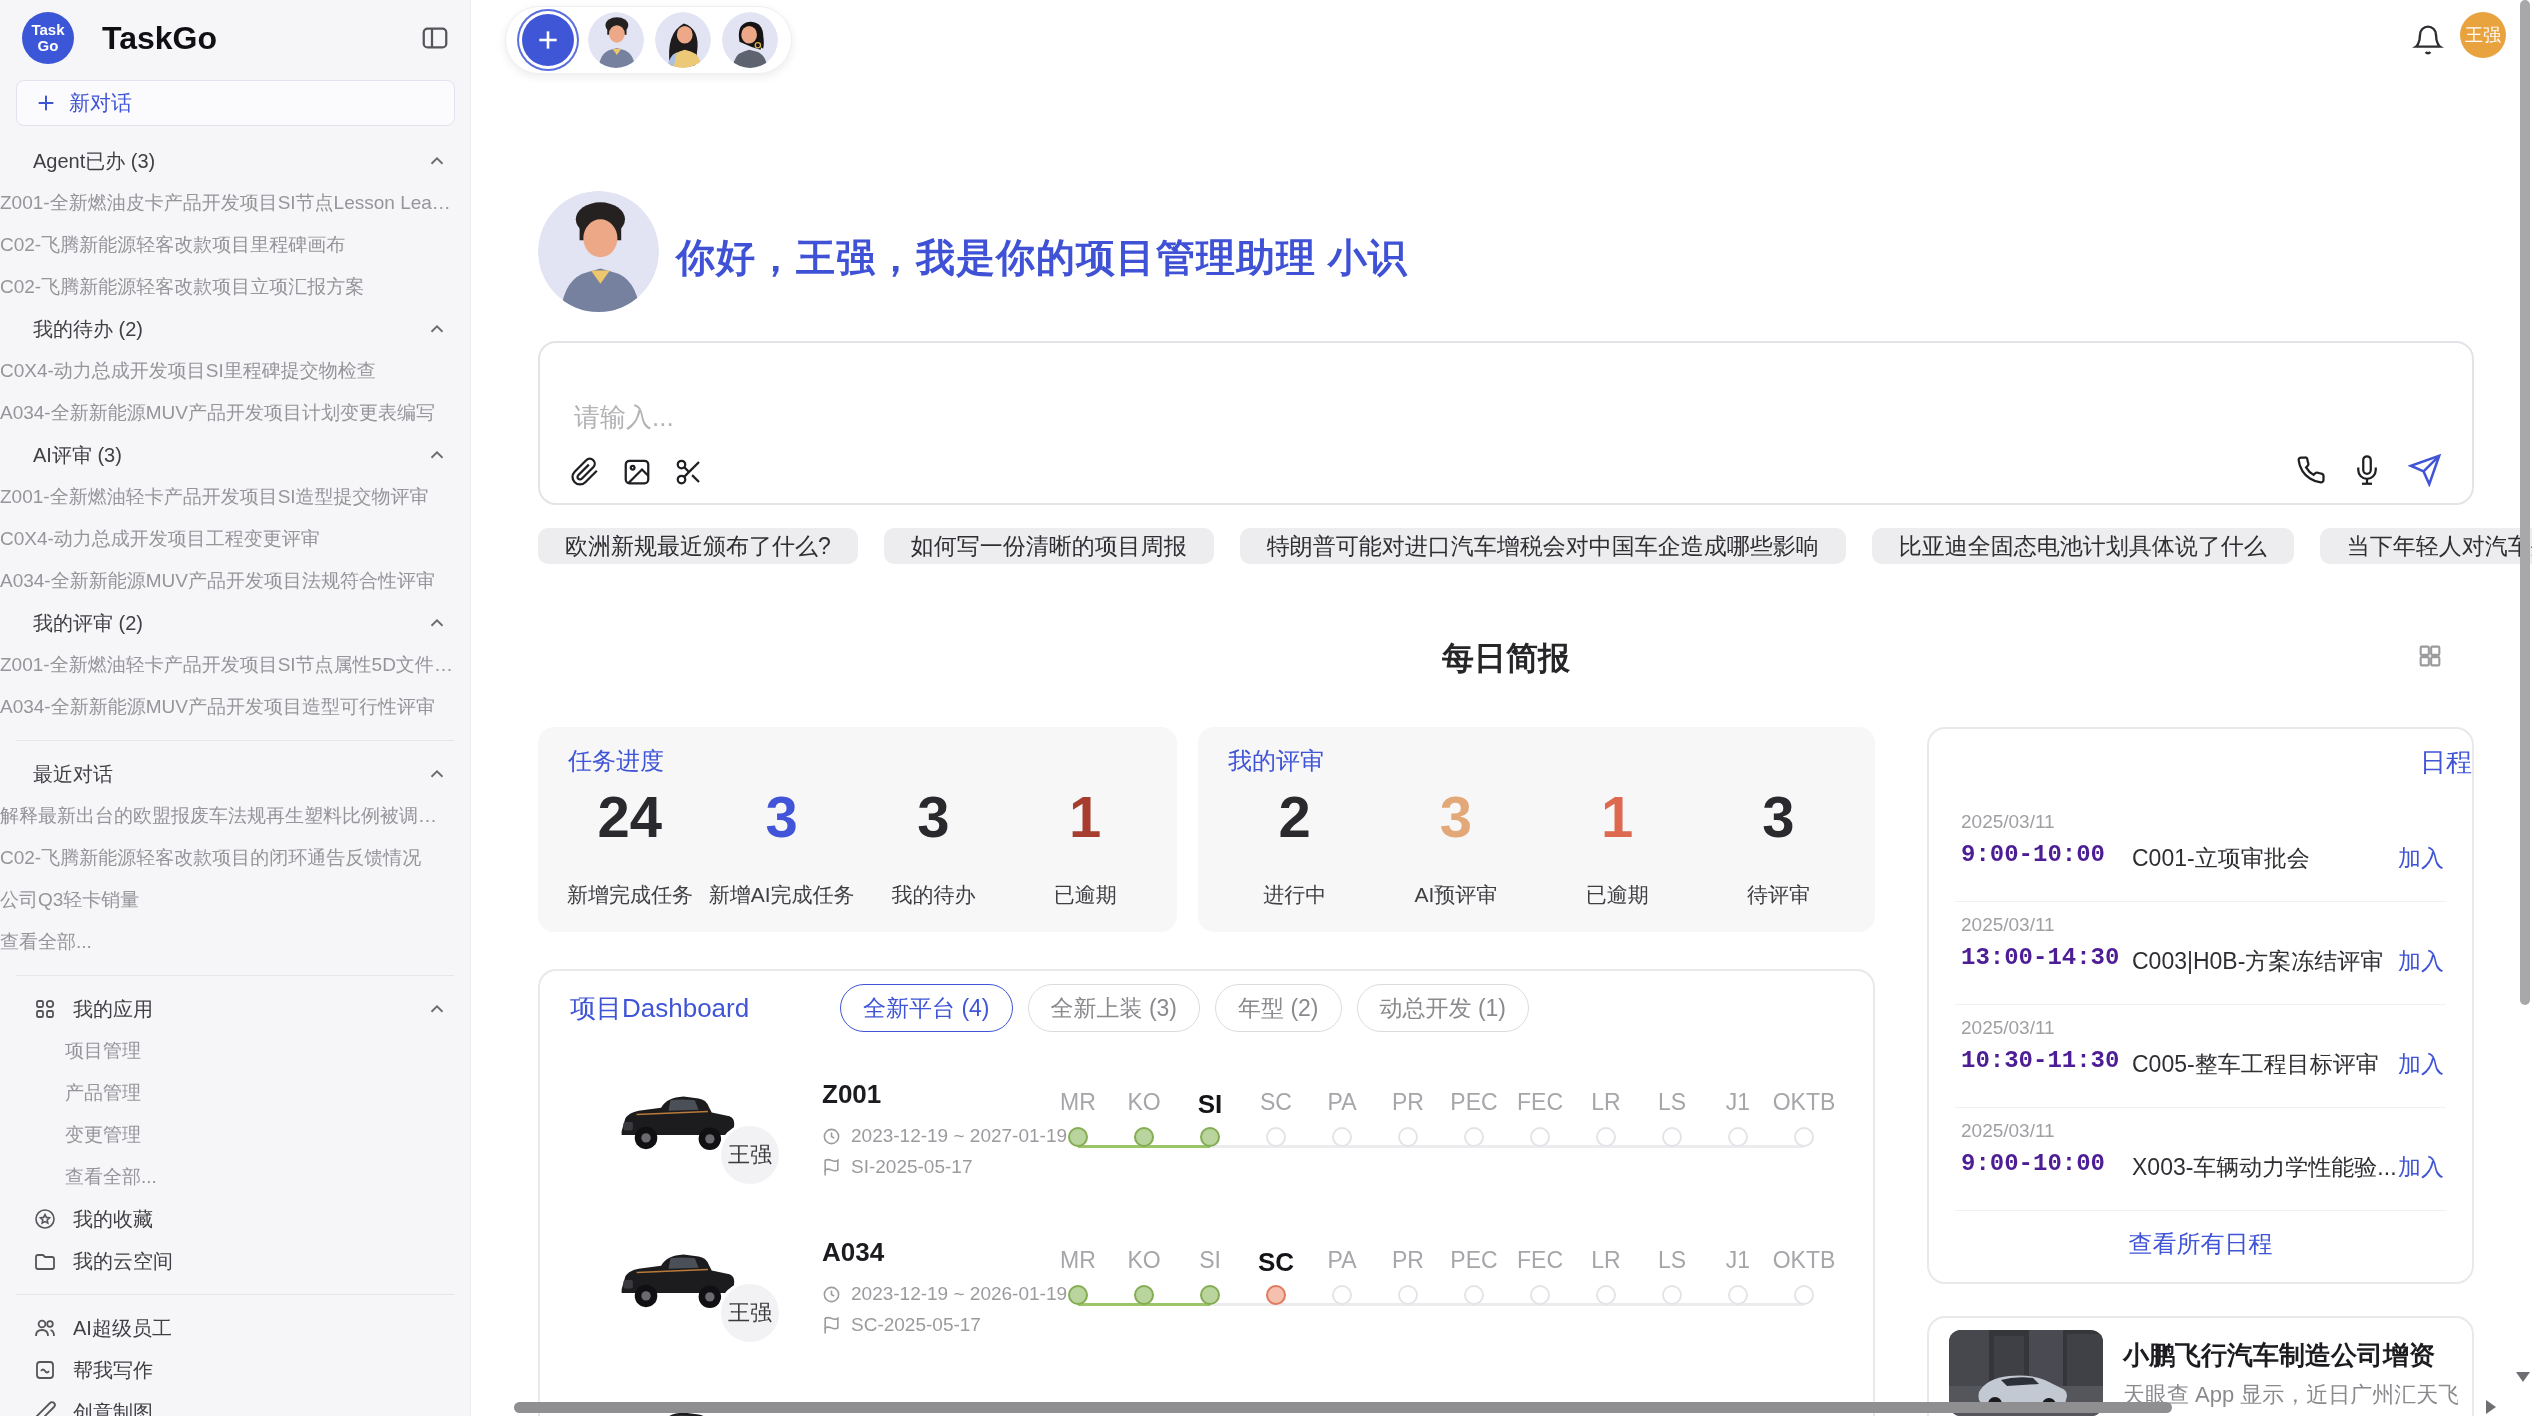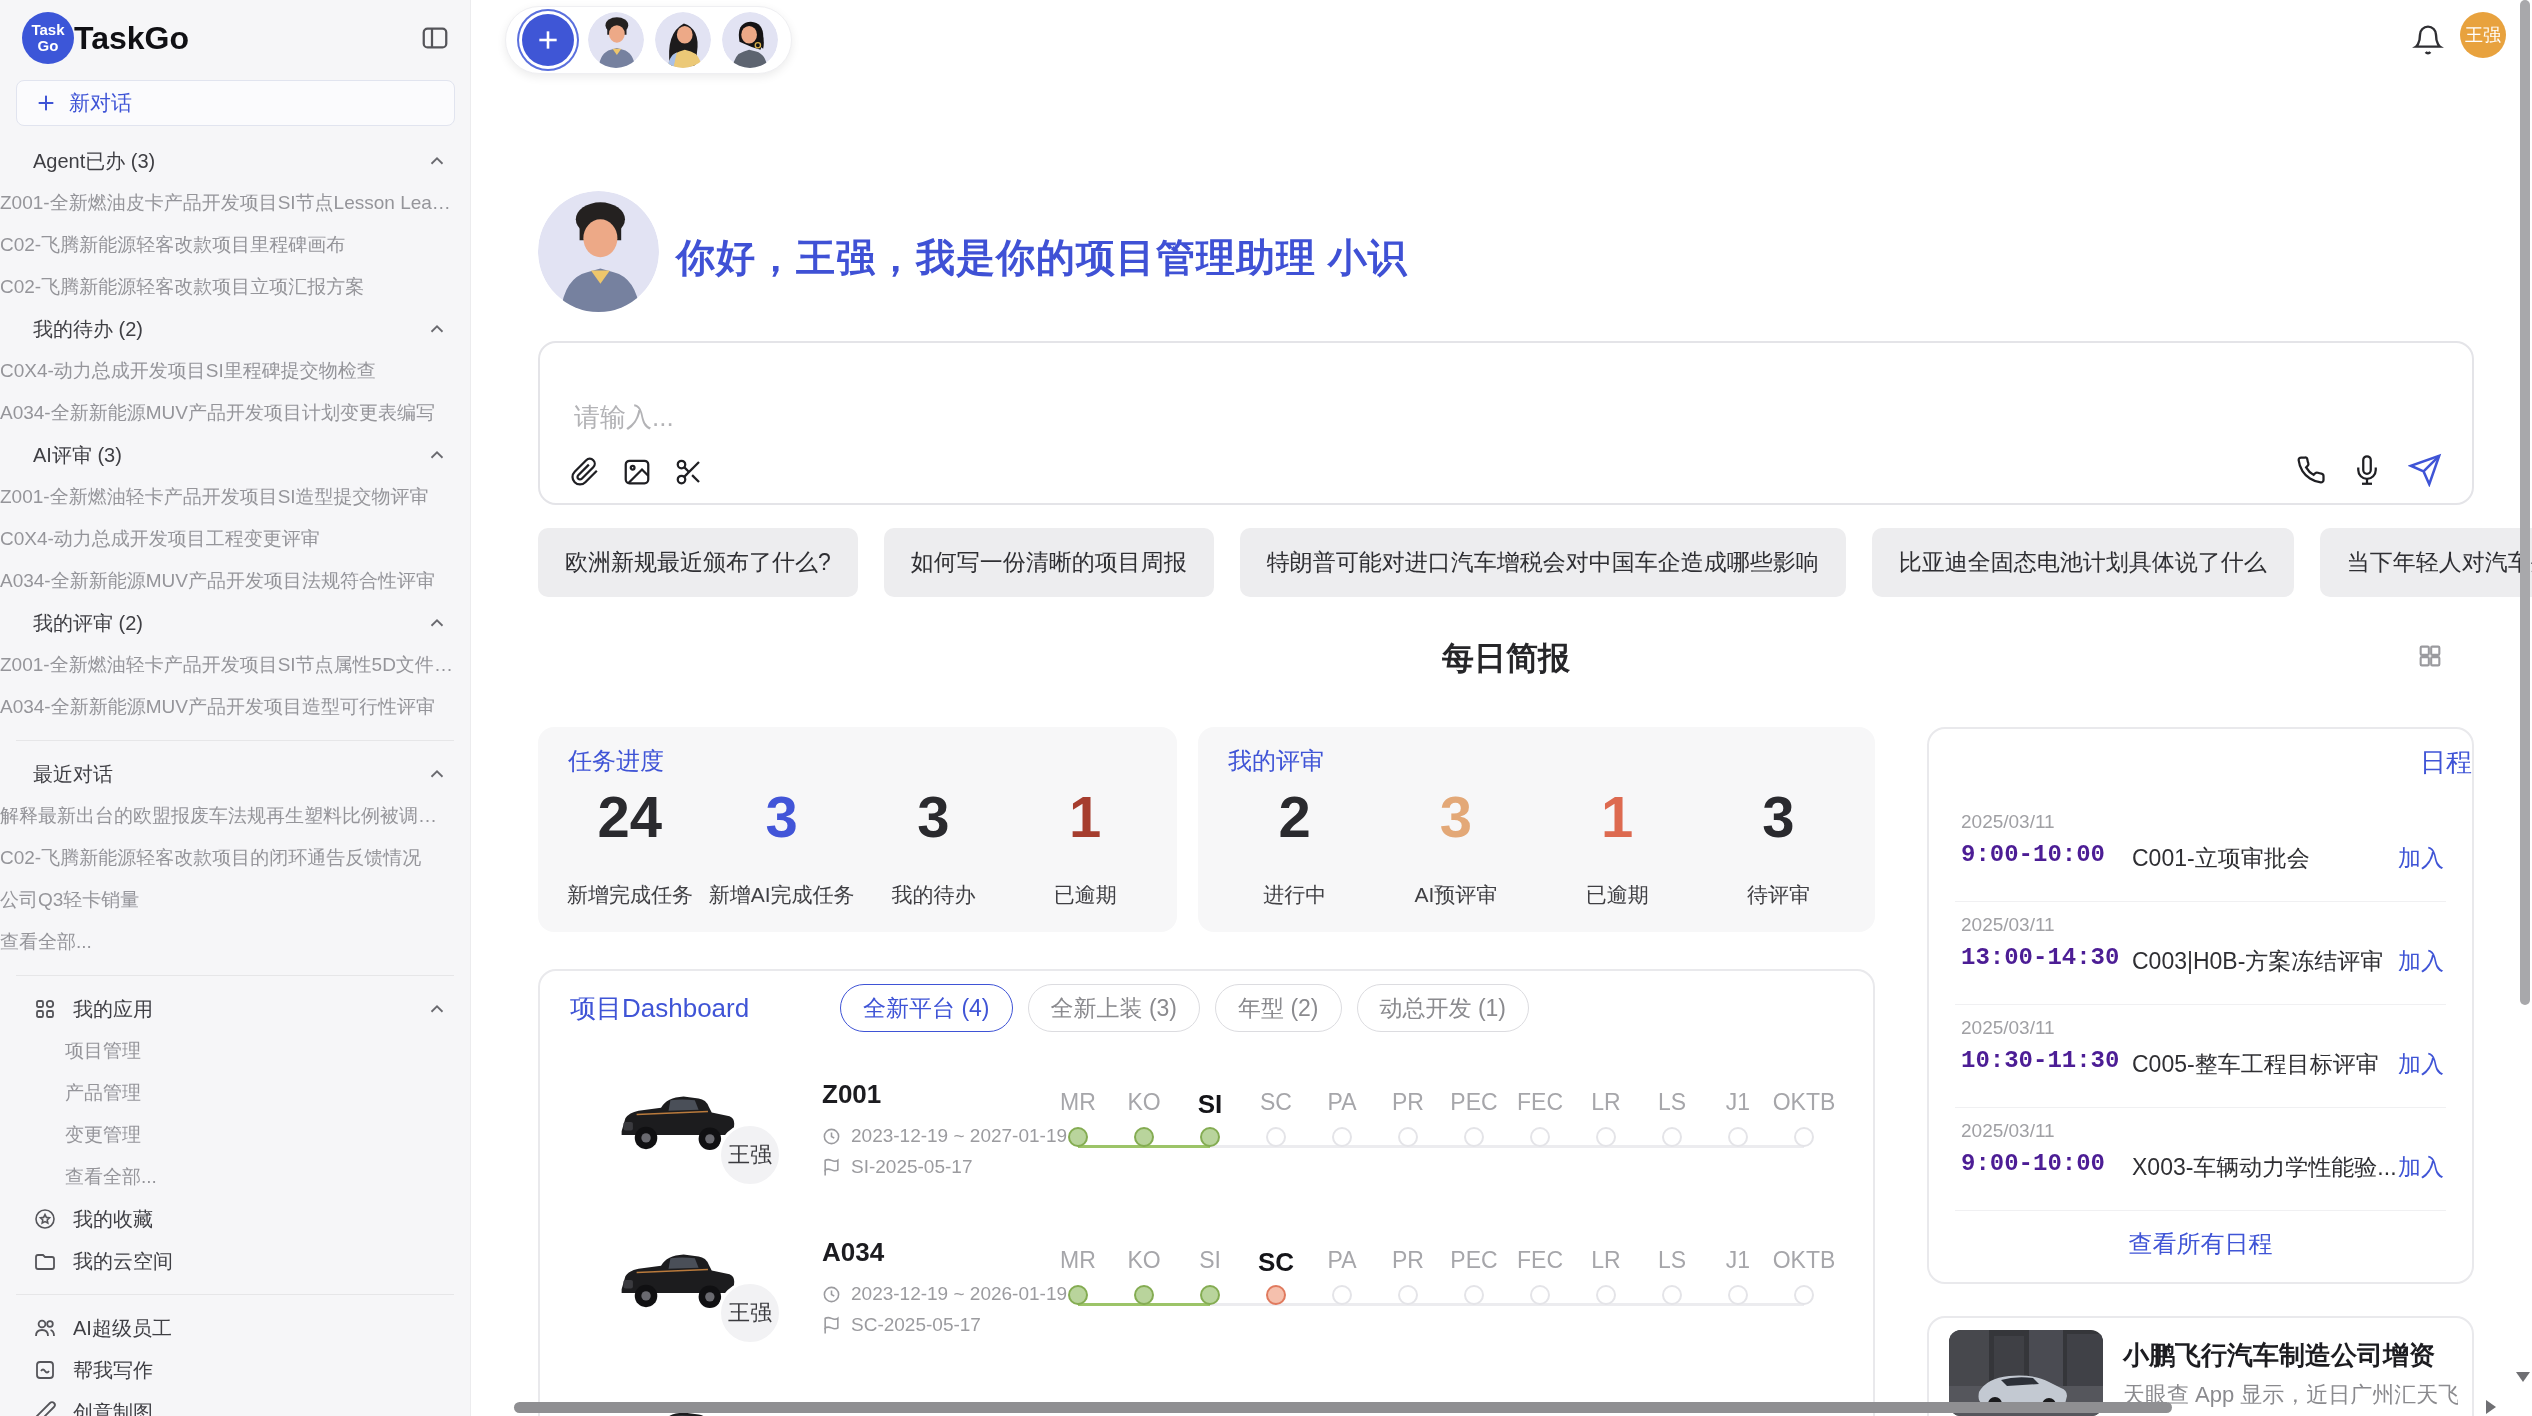--- a/index.html
+++ b/index.html
@@ -6,21 +6,21 @@
   #app{position:relative;width:2532px;height:1416px;overflow:hidden;background:#fff;
        font-family:"Liberation Sans","DejaVu Sans",sans-serif;color:#222;}
   svg{display:block;}
 
   
   .sidebar{position:absolute;left:0;top:0;width:471px;height:1416px;background:#f6f6f8;
            border-right:1px solid #ececee;box-sizing:border-box;overflow:hidden;}
   .sb-header{display:flex;align-items:center;padding:12px 20px 6px 22px;}
   .logo{width:52px;height:52px;border-radius:50%;background:#3c56d8;color:#fff;display:flex;
         flex-direction:column;align-items:center;justify-content:center;font-size:15px;line-height:16px;font-weight:600;}
-  .app-title{font-size:32px;font-weight:700;color:#101014;margin-left:0;flex:1;}
+  .app-title{font-size:32px;font-weight:700;color:#101014;margin-left:28px;flex:1;}
   .panel-icon{color:#55555a;}
   .new-chat{margin:10px 16px 14px;height:46px;width:439px;background:#fbfbfd;border:1px solid #e1e4ef;
             border-radius:8px;display:flex;align-items:center;gap:12px;padding:0 18px;cursor:pointer;box-sizing:border-box;}
   .new-chat span{color:#3f54d6;font-size:21px;}
   .sb-row{height:42px;display:flex;align-items:center;justify-content:space-between;
           padding:0 22px 0 33px;box-sizing:border-box;}
   .sb-title{font-size:20px;color:#3f3f44;}
   .sb-title .t{white-space:nowrap;overflow:hidden;text-overflow:ellipsis;text-align:center;}
   .sb-item{font-size:19px;color:#95959a;display:block;line-height:42px;
            white-space:nowrap;overflow:hidden;text-overflow:ellipsis;padding-right:16px;}
@@ -51,21 +51,21 @@
             border-radius:18px;box-sizing:border-box;background:#fff;}
   .composer-input{position:absolute;left:32px;top:58px;width:900px;font-size:26px;color:#444;border:none;
                   outline:none;background:transparent;font-family:inherit;}
   .composer-input::placeholder{color:#b3b3b6;}
   .comp-icons-l{position:absolute;left:30px;bottom:16px;display:flex;gap:22px;color:#1f1f23;}
   .comp-icons-r{position:absolute;right:30px;bottom:16px;display:flex;gap:26px;align-items:center;color:#1f1f23;}
   .icon-btn{cursor:pointer;background:none;border:none;padding:0;color:inherit;}
   .send{color:#3f54d6;}
 
   .chips{position:absolute;left:67px;top:528px;display:flex;gap:26px;}
-  .chip{height:69px;background:#ededef;border-radius:10px;display:flex;align-items:center;
+  .chip{height:36px;background:#ededef;border-radius:10px;display:flex;align-items:center;
         padding:0 27px;font-size:23px;color:#2f2f33;white-space:nowrap;cursor:pointer;}
 
   .briefing-row{position:absolute;left:67px;top:636px;width:1936px;height:44px;}
   .briefing-title{text-align:center;font-size:32px;font-weight:700;color:#262629;line-height:44px;}
   .grid-btn{position:absolute;right:30px;top:6px;color:#9a9a9e;cursor:pointer;}
 
   .stat-card{position:absolute;top:727px;height:205px;background:#f7f7f8;border-radius:16px;box-sizing:border-box;}
   #stat-card-0{left:67px;width:639px;}
   #stat-card-1{left:727px;width:677px;}
   .stat-label{position:absolute;left:30px;top:18px;font-size:24px;color:#3f54d6;}

